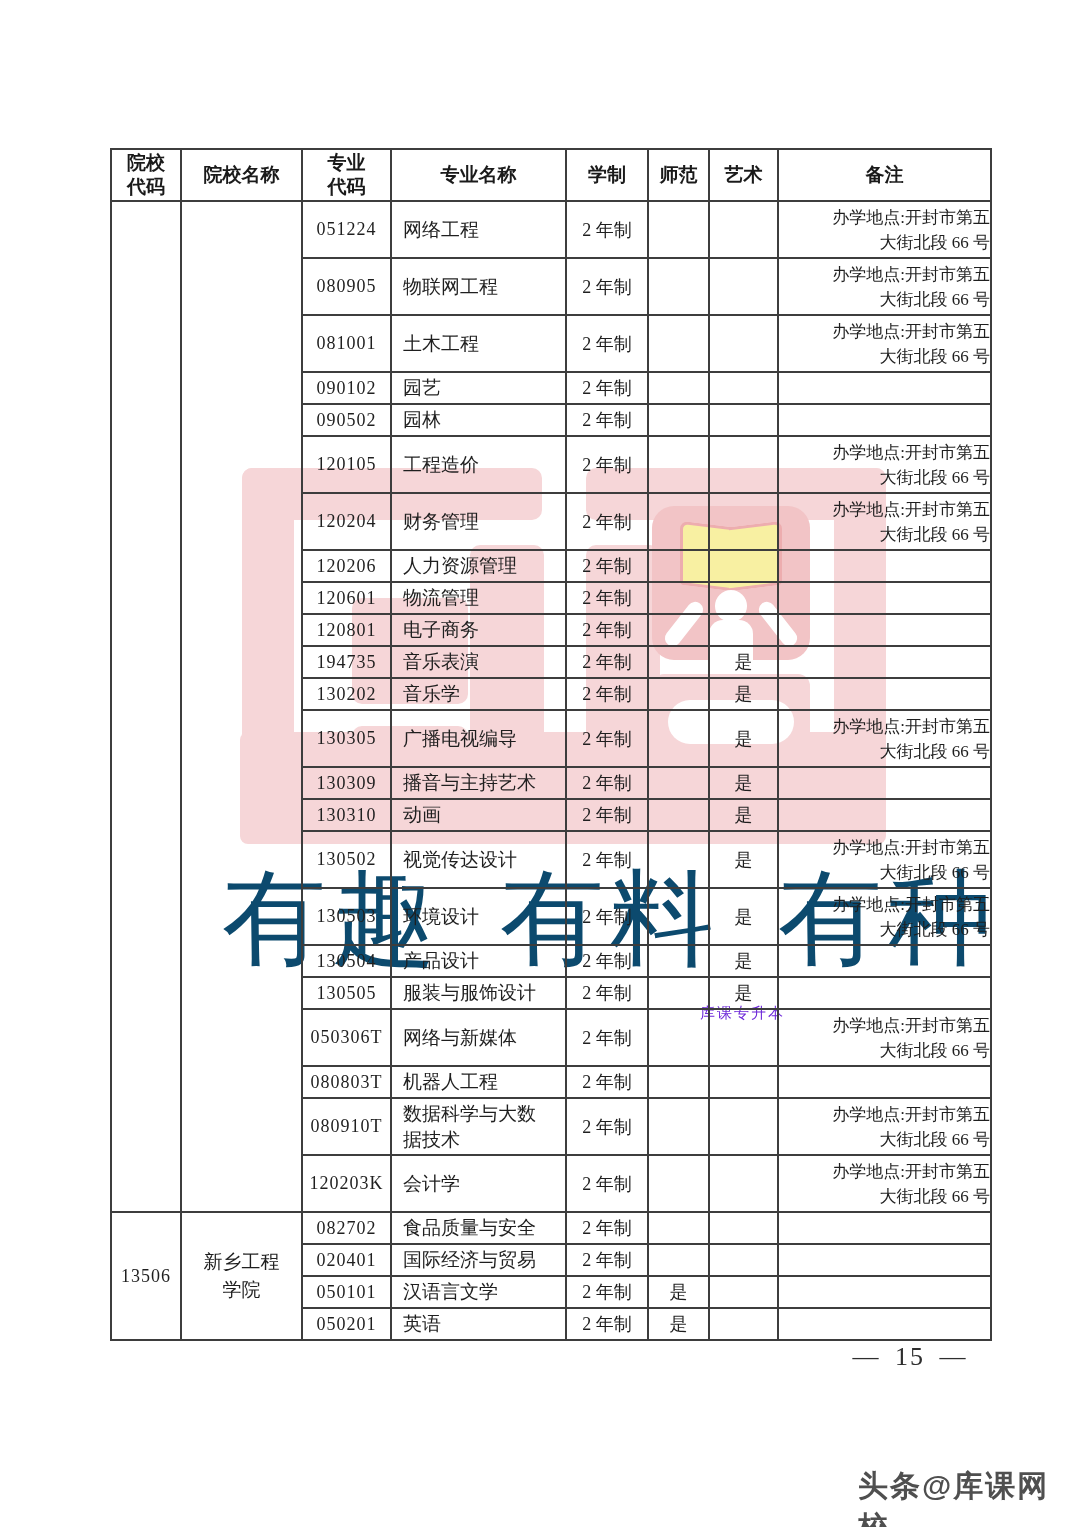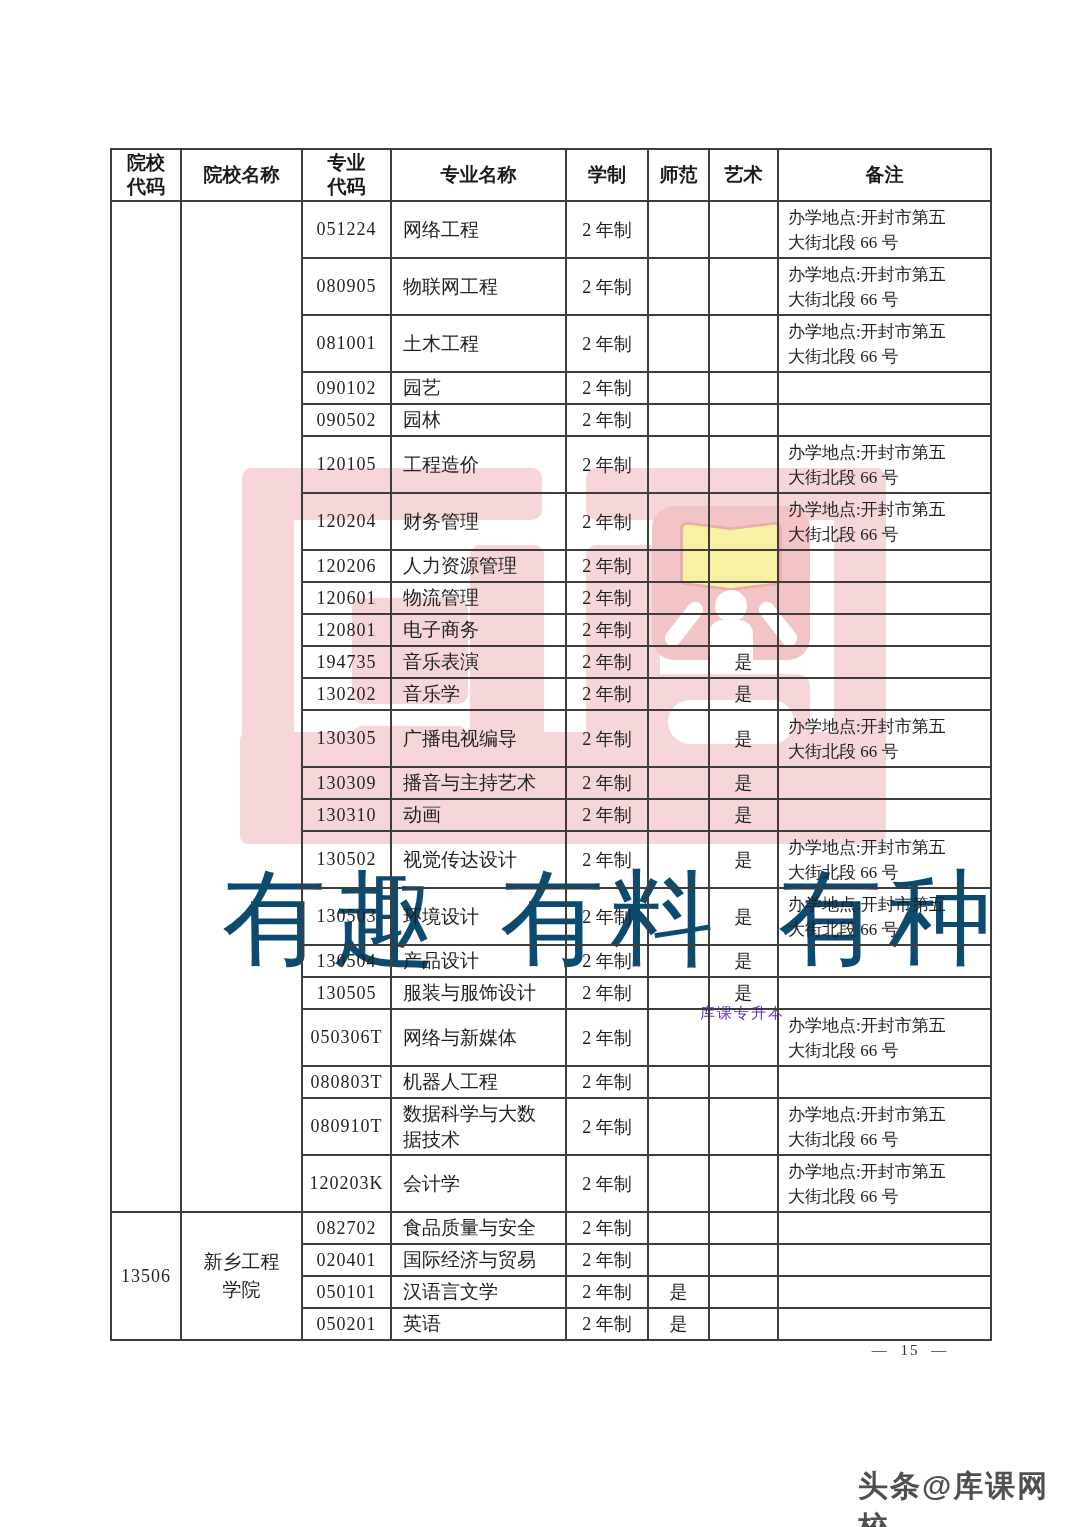--- a/index.html
+++ b/index.html
@@ -58,26 +58,26 @@
   }
   th { font-size:19px; font-weight:bold; height:50px; line-height:24px; color:#1a1a1a; }
   tr.short td { height:30px; }
   tr.tall  td { height:55px; }
   td.inst-code  { font-size:18px; letter-spacing:1px;text-align:center; }
   td.inst-name  { font-size:19px; line-height:28px; }
   td.major-code { font-size:18px; letter-spacing:1px; }
   td.major-name { text-align:left; padding-left:11px; font-size:19px; line-height:26px; }
   td.duration   { font-size:18px;border-radius:28px; }
   td.flag       { font-size:18px; }
-  td.remark     { text-align:left; padding-left:9px; font-size:17px; line-height:25px; }
+  td.remark     { text-align:right; padding-left:9px; font-size:17px; line-height:25px; }
 
   
   .page-number {
     position:absolute; left:840px; top:1342px; width:140px; z-index:2;
-    font-size:15px; text-align:center; color:#2e2e2e; letter-spacing:2px; word-spacing:6px;
+    font-size:26px; text-align:center; color:#2e2e2e; letter-spacing:2px; word-spacing:6px;
   }
   .footer-mark {
     position:absolute; left:858px; top:1466px; z-index:2;
     font-family:"Liberation Sans","DejaVu Sans",sans-serif; font-weight:bold;
     font-size:30px; color:#4f4f4f; letter-spacing:2px;
     text-shadow:2px 0 0 #fff,-2px 0 0 #fff,0 2px 0 #fff,0 -2px 0 #fff,
                 1px 1px 0 #fff,-1px -1px 0 #fff,1px -1px 0 #fff,-1px 1px 0 #fff;
   }
 </style>
 </head>

